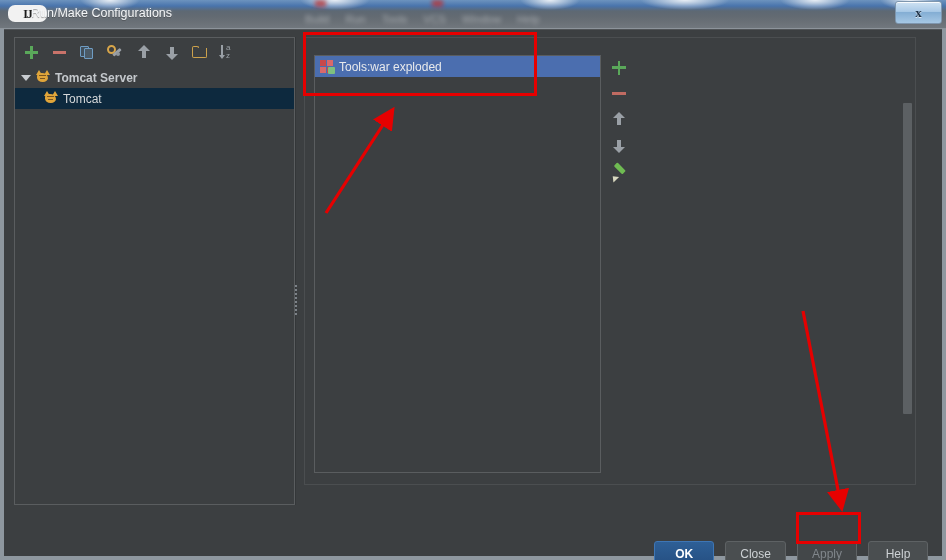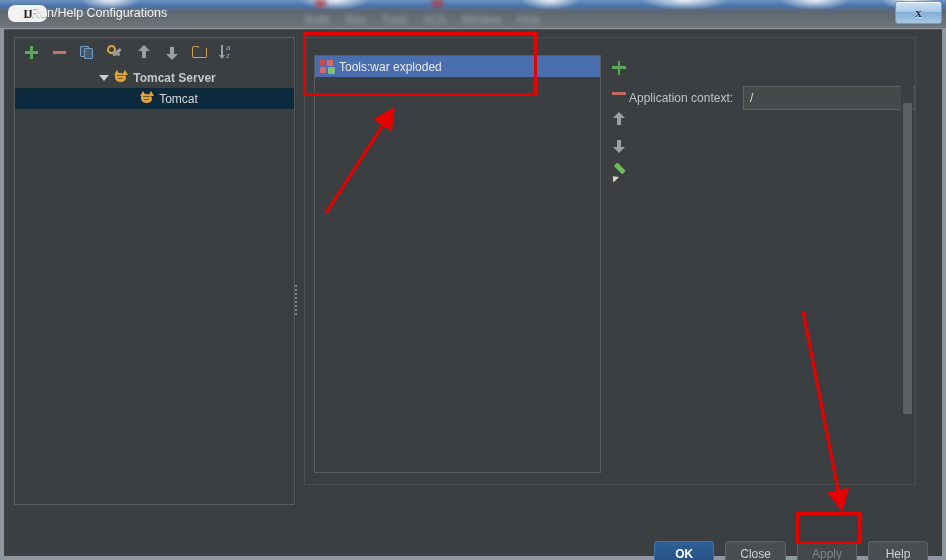--- a/index.html
+++ b/index.html
@@ -206,21 +206,21 @@
   }
 
   #tree {
     position: absolute; left: 0; top: 29px;
     width: 279px; height: 437px;
     background: #3c3f41;
   }
   .tree-row {
     display: flex; align-items: center;
     height: 21px; padding-left: 6px;
-    cursor: pointer; position: relative; justify-content: center;
+    cursor: pointer; position: relative;
   }
   .tree-row.selected { background: #0d293e; }
   .tri {
     width: 0; height: 0; margin-right: 4px; flex: none;
   }
   .tri.open {
     border-left: 5px solid transparent; border-right: 5px solid transparent;
     border-top: 6px solid #c8ccd0;
   }
   .tri.closed {
@@ -491,21 +491,21 @@
       <span>Run</span>
       <span>Tools</span>
       <span>VCS</span>
       <span>Window</span>
       <span>Help</span>
     </div>
 
     <div id="app-icon">
       <span class="ij">IJ</span>
     </div>
-    <div id="win-title">Run/Help Configurations</div>
+    <div id="win-title">Run/Make Configurations</div>
 
     <div id="close-btn">
       <span class="x">x</span>
     </div>
   </div>
 
   <div id="frame-outer">
     <div id="content">
 
       <div id="left-panel">
@@ -609,27 +609,20 @@
           <div class="vt-icon vt-dn">
               <span class="shaft"></span>
               <span class="tip"></span>
             </div>
           <div class="vt-icon vt-pencil">
               <span class="body"></span>
               <span class="tipw"></span>
             </div>
         </div>
 
-        <div id="app-ctx-row">
-          <span id="app-ctx-label">Application context:</span>
-          <div id="app-ctx-field">
-            <input id="app-ctx-input" value="/" style="">
-
-          </div>
-        </div>
 
         <div id="panel-scroll-track">
           <div id="panel-scroll-thumb"></div>
         </div>
       </div>
 
 
       <div id="button-bar">
         <div class="dlg-btn default">OK</div>
         <div class="dlg-btn">Close</div>

